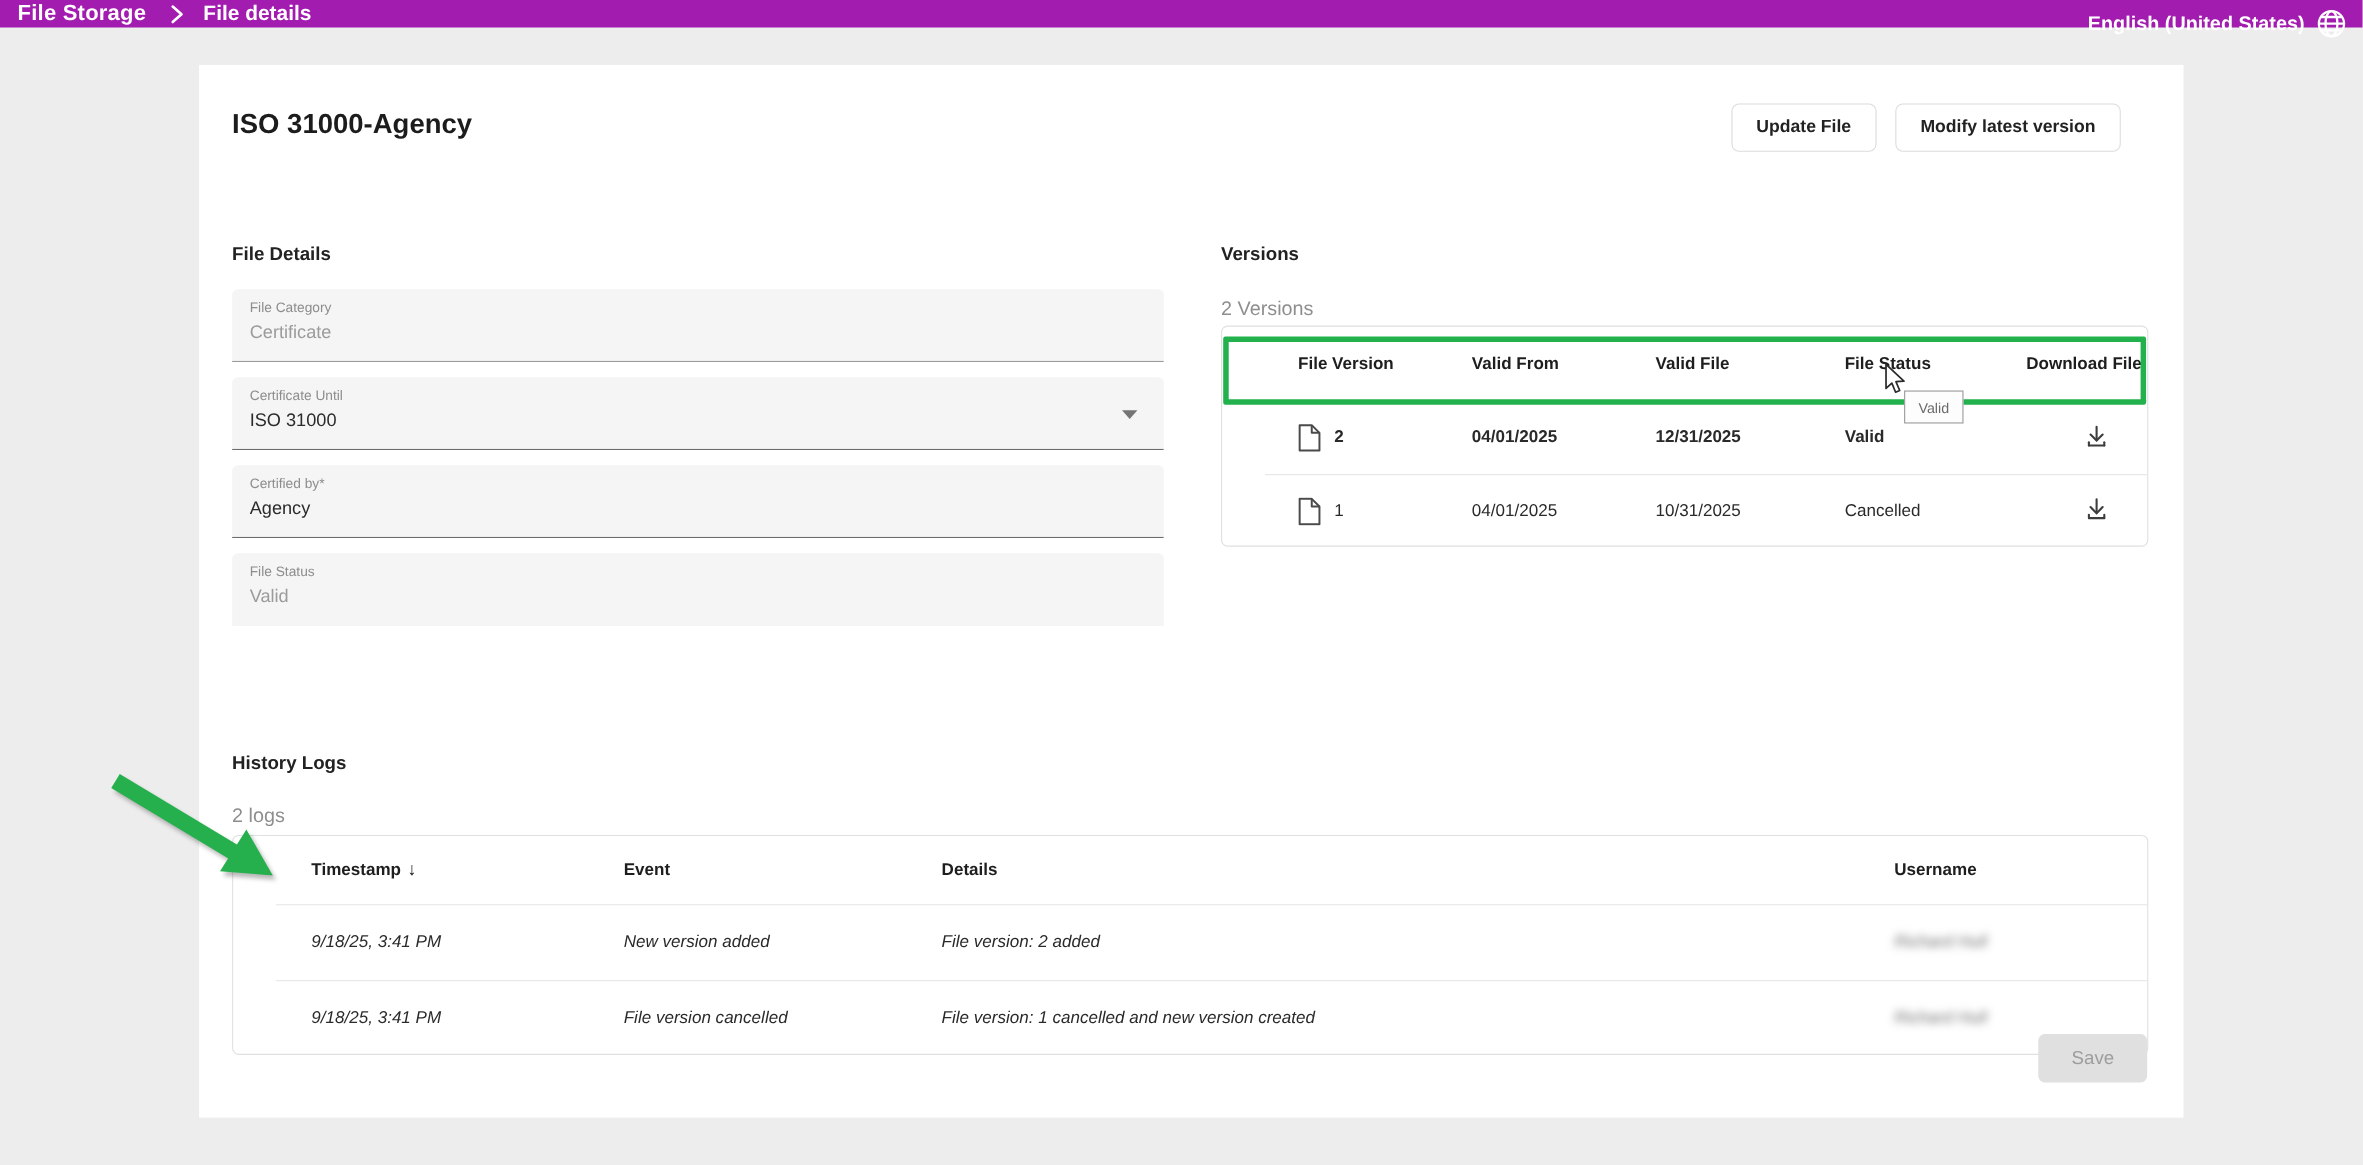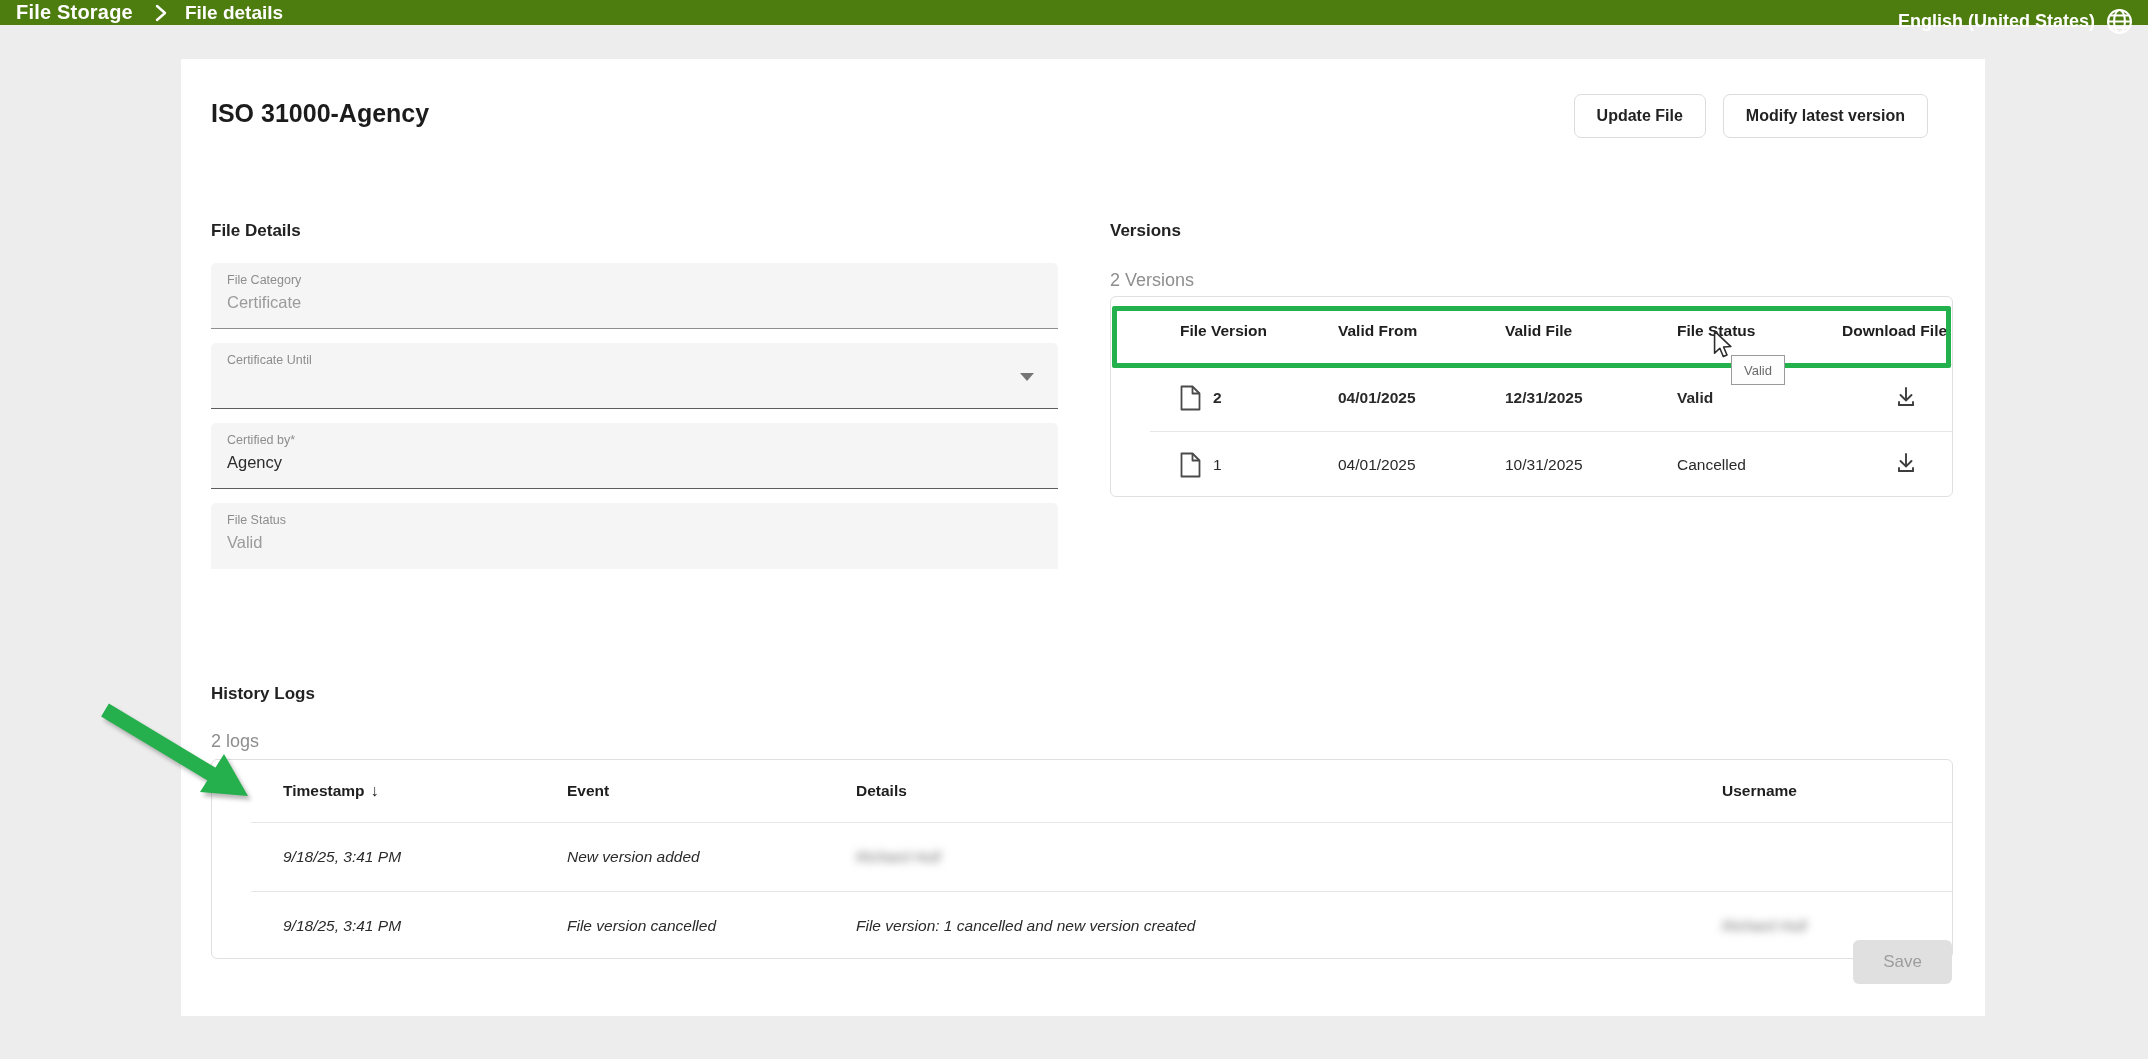--- a/index.html
+++ b/index.html
@@ -2,21 +2,21 @@
 <html><head>
 <meta charset="utf-8">
 <style>
   * { margin:0; padding:0; box-sizing:border-box; }
   html,body { width:2148px; height:1059px; }
   body { font-family:"Liberation Sans","DejaVu Sans",sans-serif; background:#ededed; }
   #app { position:relative; width:2148px; height:1059px; background:#ededed; overflow:hidden; }
 
   
   .topbar { position:absolute; left:0; top:0; width:2148px; height:25px;
-            background:#4d7c0f; color:#fff; display:flex; align-items:center; }
+            background:#a21caf; color:#fff; display:flex; align-items:center; }
   .crumb-root { margin-left:16px; font-size:20px; font-weight:bold; letter-spacing:.2px; cursor:pointer; }
   .crumb-chevron { margin:0 18px 0 22px; display:flex; align-items:center; }
   .crumb-current { font-size:19px; font-weight:600; }
   .topbar-right { position:absolute; right:14px; top:0; height:43px; display:flex; align-items:center; gap:10px; }
   .lang-label { font-size:18px; font-weight:600; }
 
   
   .card { position:absolute; left:181px; top:59px; width:1804px; height:957px; background:#ffffff; }
 
   .page-title { position:absolute; left:30px; top:40px; font-size:25px; font-weight:bold; color:#1c1c1c; }
@@ -124,20 +124,21 @@
 
     <div class="section-heading fd-heading">File Details</div>
 
     <div class="fields">
       <div class="field disabled u-mid">
         <span class="flabel">File Category</span>
         <span class="fvalue">Certificate</span>
       </div>
       <div class="field u-dark">
         <span class="flabel">Certificate Until</span>
+        <span class="fvalue">ISO 31000</span>
         <span class="dd-arrow"></span>
       </div>
       <div class="field u-dark">
         <span class="flabel">Certified by*</span>
         <span class="fvalue">Agency</span>
       </div>
       <div class="field disabled">
         <span class="flabel">File Status</span>
         <span class="fvalue">Valid</span>
       </div>
@@ -220,20 +221,21 @@
         <span>
           <span>Timestamp</span><span class="sort-icon">↓</span>
         </span>
         <span>Event</span>
         <span>Details</span>
         <span>Username</span>
       </div>
       <div class="tbl-row">
         <span>9/18/25, 3:41 PM</span>
         <span>New version added</span>
+        <span>File version: 2 added</span>
         <span class="blurred-name">Richard Hull</span>
       </div>
       <div class="tbl-row">
         <span>9/18/25, 3:41 PM</span>
         <span>File version cancelled</span>
         <span>File version: 1 cancelled and new version created</span>
         <span class="blurred-name">Richard Hull</span>
       </div>
     </div>
 

